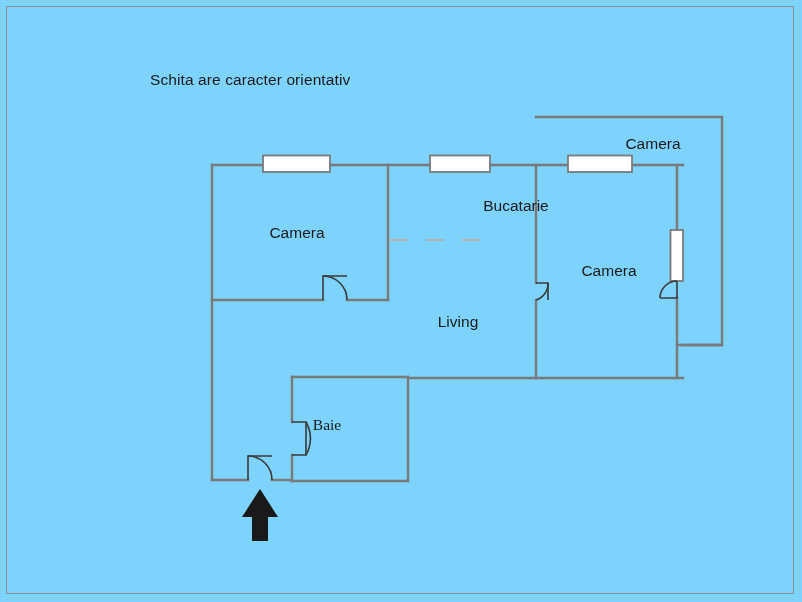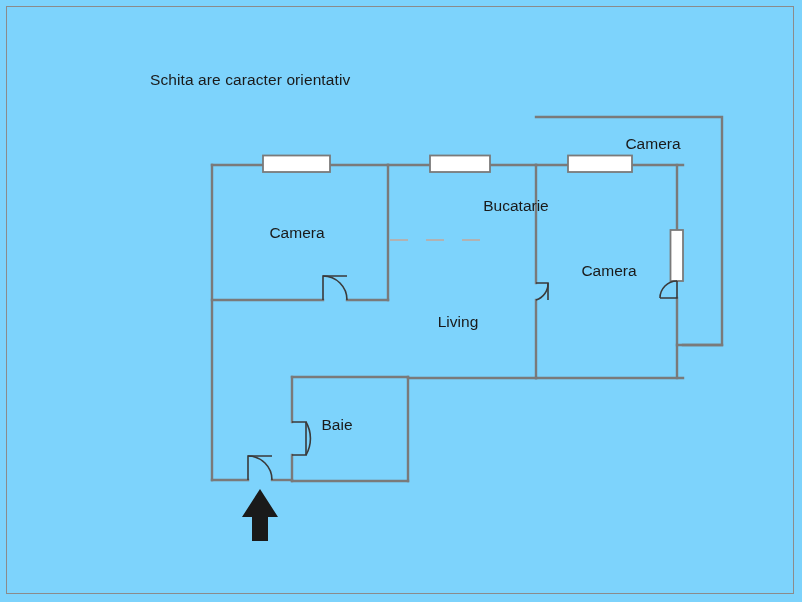--- a/index.html
+++ b/index.html
@@ -166,15 +166,15 @@
 
     <path class="arrow" d="M 260,489 L 278,517 L 268,517 L 268,541 L 252,541 L 252,517 L 242,517 Z"></path>
 
   </svg>
 
   <div class="room-label" style="left:297px; top:233px;">Camera</div>
   <div class="room-label" style="left:472px; top:206px;margin-left:44px;">Bucatarie</div>
   <div class="room-label" style="left:653px; top:144px;">Camera</div>
   <div class="room-label" style="left:609px; top:271px;">Camera</div>
   <div class="room-label" style="left:458px; top:322px;">Living</div>
-  <div class="room-label" style="left:337px; top:425px;">Baie</div>
+  <div class="room-label" style="left:327px; top:425px;font-family:Liberation Serif, serif;">Baie</div>
 
 </div>
 
 </body></html>

